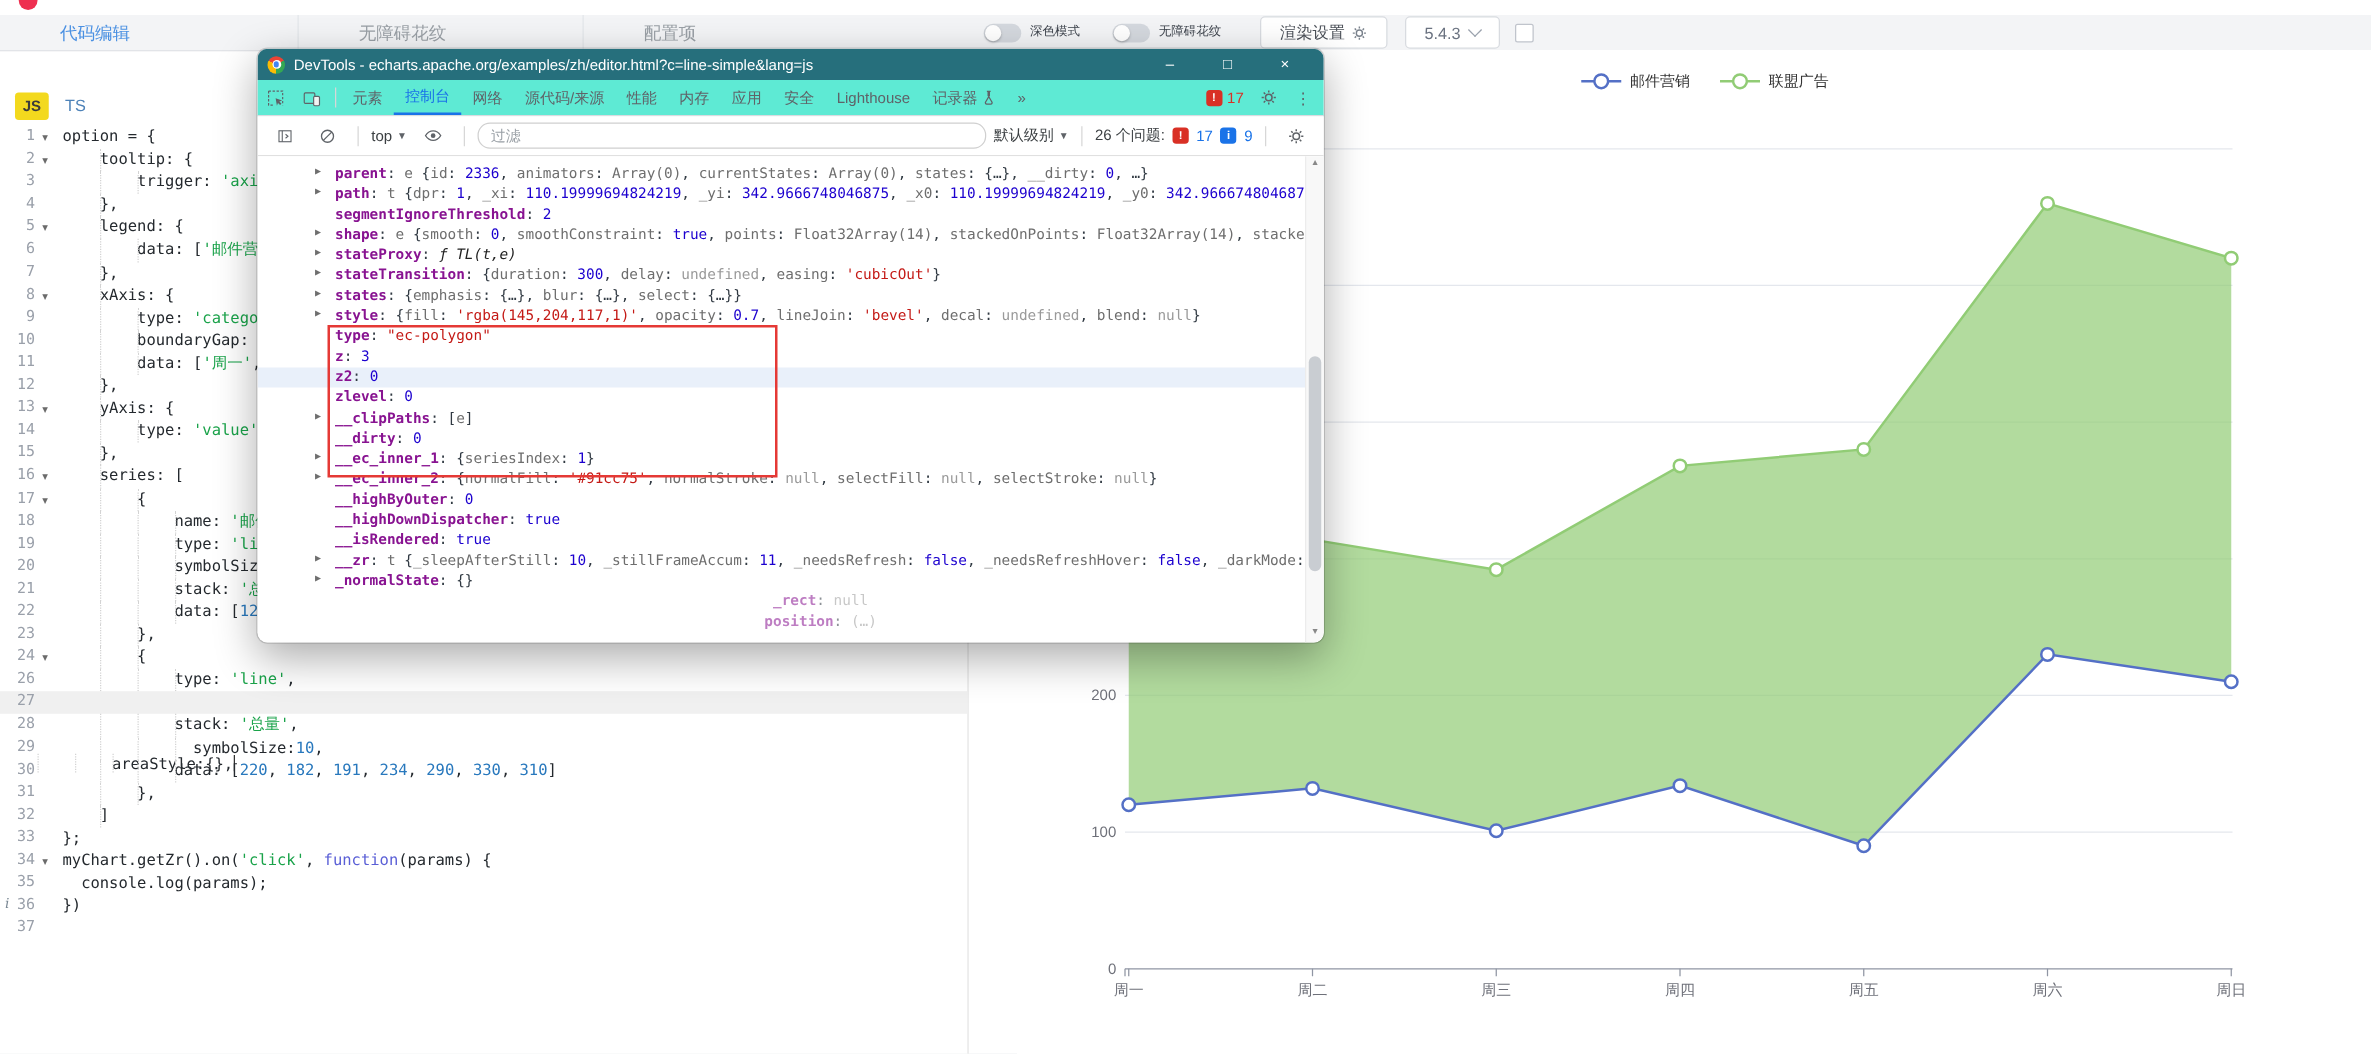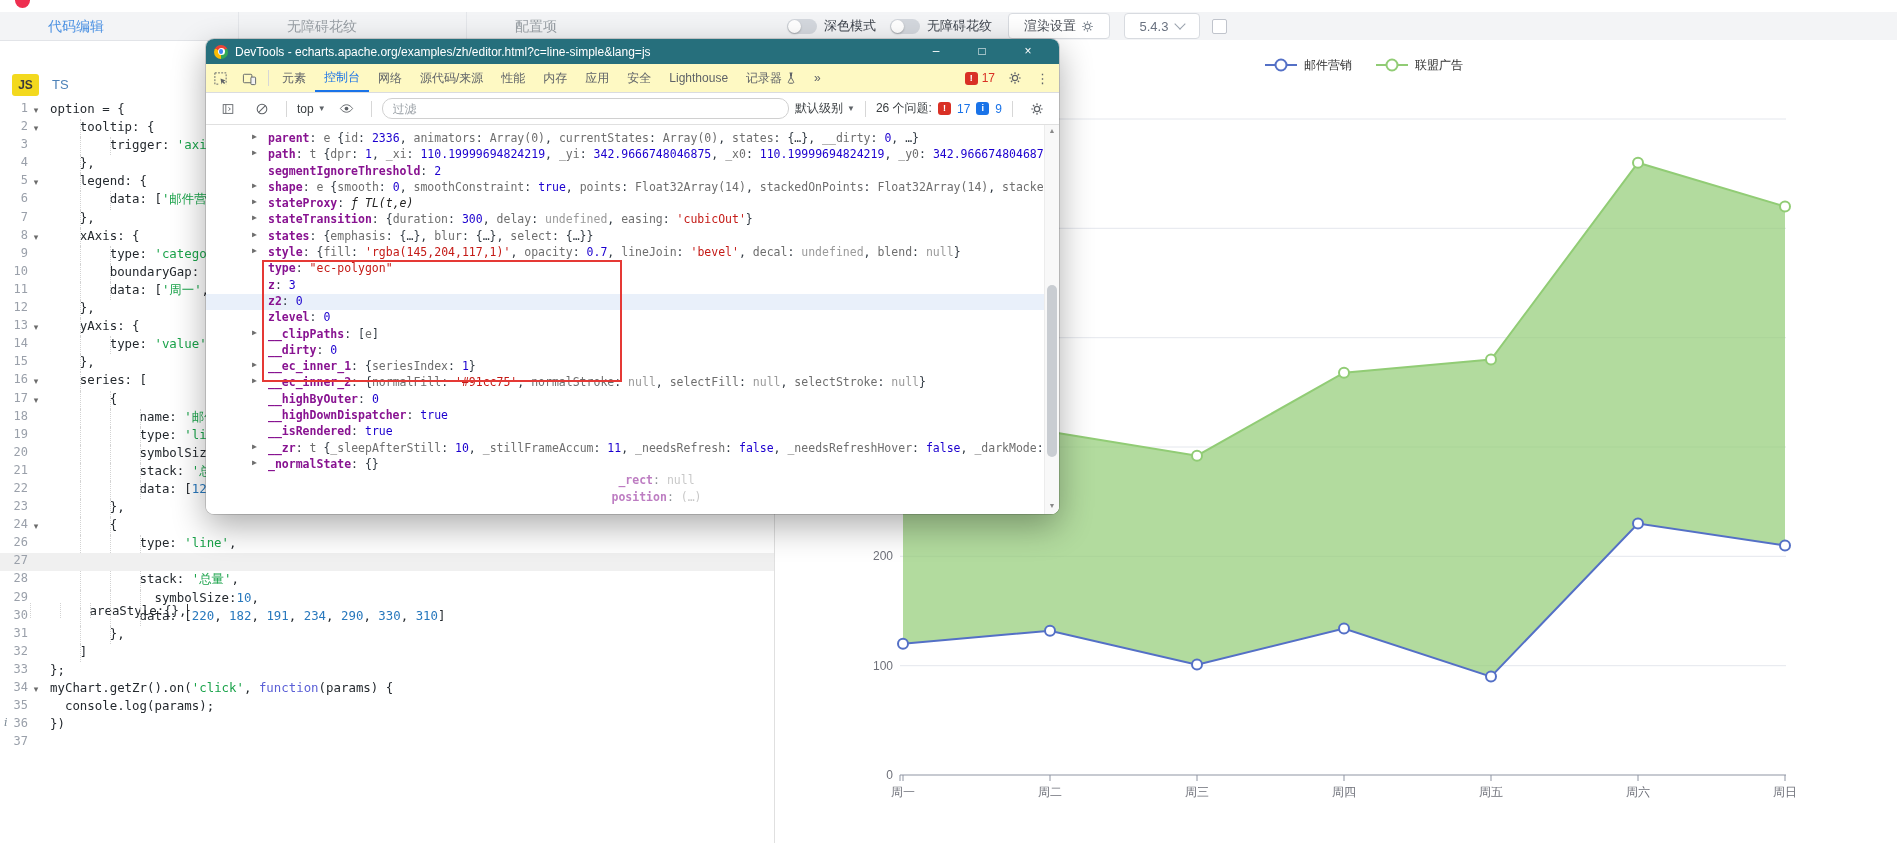--- a/index.html
+++ b/index.html
@@ -9,21 +9,21 @@
   #topbar{position:absolute;left:0;top:0;width:1897px;height:40px;background:#fff;}
   #topbar .bar{position:absolute;left:0;top:12px;right:0;height:28px;background:#f3f4f6;border-bottom:1px solid #e2e4e8;}
   #logo-dot{position:absolute;left:15px;top:-7px;width:15px;height:15px;border-radius:50%;background:#ee2f50;}
   .top-tab{position:absolute;top:12px;height:28px;line-height:28px;font-size:14px;color:#9aa0a6;padding-left:48px;box-sizing:border-box;border-right:1px solid #e4e6ea;}
   .top-tab.active{color:#4a90e2;}
   #ttab1{left:0;width:239px;}
   #ttab2{left:239px;width:228px;}
   #ttab3{left:467px;width:228px;border-right:none;}
   .toggle{position:absolute;top:19px;width:30px;height:15px;border-radius:8px;background:#d4d8de;}
   .toggle .knob{position:absolute;left:1px;top:1px;width:13px;height:13px;border-radius:50%;background:#fff;box-shadow:0 1px 2px rgba(0,0,0,.25);}
-  .top-label{position:absolute;top:18px;font-size:13px;color:#3d434c;line-height:16px;}
+  .top-label{position:absolute;top:18px;font-size:10px;color:#3d434c;line-height:16px;}
   #render-btn{position:absolute;left:1008px;top:13px;width:102px;height:26px;background:#fff;border:1px solid #d8dbe0;border-radius:4px;font-size:13px;color:#4a4f57;display:flex;align-items:center;justify-content:center;gap:5px;box-sizing:border-box;}
   #version-select{position:absolute;left:1124px;top:13px;width:76px;height:26px;background:#fff;border:1px solid #d8dbe0;border-radius:4px;font-size:13px;color:#6a7280;display:flex;align-items:center;justify-content:center;gap:8px;box-sizing:border-box;}
   .chev{width:7px;height:7px;border-right:1.5px solid #9aa2ad;border-bottom:1.5px solid #9aa2ad;transform:rotate(45deg);margin-top:-4px;}
   #nightly-box{position:absolute;left:1212px;top:19px;width:13px;height:13px;border:1px solid #c0c4cc;border-radius:2px;background:#fff;}
   #nightly-label{left:1233px;color:#5f6368;margin-top:36px;}
 
   
   #editor-panel{position:absolute;left:0;top:40px;width:775px;height:803px;background:#fff;border-right:1px solid #e0e0e0;box-sizing:border-box;margin-top:24px;}
   #js-badge{position:absolute;left:12px;top:10px;width:27px;height:22px;background:#f3d91e;border-radius:3px;font-size:12px;font-weight:bold;color:#3b3b3b;display:flex;align-items:center;justify-content:center;}
   #ts-badge{position:absolute;left:52px;top:13px;font-size:13px;font-weight:normal;color:#4d82b8;}
@@ -45,21 +45,21 @@
   #chart-svg text.lglbl{fill:#333;font-size:12px;font-family:"Liberation Sans",sans-serif;}
 
   
   #devtools{position:absolute;left:206px;top:39px;width:853px;height:475px;background:#fff;border-radius:8px;overflow:hidden;box-shadow:0 12px 34px rgba(0,0,0,.33),0 0 0 1px rgba(0,0,0,.15);display:flex;flex-direction:column;}
   #dt-title{height:25px;background:#266f7c;display:flex;align-items:center;padding:0 8px;flex:0 0 25px;}
   .chrome-icon{width:14px;height:14px;border-radius:50%;background:conic-gradient(from -60deg,#ea4335 0 120deg,#34a853 0 240deg,#fbbc05 0 360deg);position:relative;margin-right:7px;flex:0 0 14px;}
   .chrome-icon:before{content:"";position:absolute;left:3.5px;top:3.5px;width:7px;height:7px;border-radius:50%;background:#fff;}
   .chrome-icon:after{content:"";position:absolute;left:4.8px;top:4.8px;width:4.4px;height:4.4px;border-radius:50%;background:#4285f4;}
   #dt-title .ttl{color:#fff;font-size:12px;white-space:nowrap;overflow:hidden;flex:1;}
   .win-btn{width:46px;text-align:center;color:#fff;font-size:12px;flex:0 0 46px;line-height:25px;}
-  #dt-tabs{height:28px;background:#fef9c3;border-bottom:1px solid #dadce0;display:flex;align-items:center;flex:0 0 28px;font-size:12px;color:#5f6368;}
+  #dt-tabs{height:28px;background:#5eead4;border-bottom:1px solid #dadce0;display:flex;align-items:center;flex:0 0 28px;font-size:12px;color:#5f6368;}
   .dt-icon{padding:0 7px;display:flex;align-items:center;}
   .dt-sep{width:1px;height:16px;background:#d7d7d7;margin:0 4px;}
   .dt-tab{padding:0 9px;height:27px;line-height:27px;box-sizing:border-box;white-space:nowrap;display:flex;align-items:center;gap:4px;}
   .dt-tab.active{color:#1a73e8;border-bottom:2px solid #1a73e8;}
   .err-chip{display:flex;align-items:center;gap:4px;margin-left:auto;padding:0 6px;}
   .badge{width:13px;height:13px;border-radius:3px;color:#fff;font-size:9px;font-weight:bold;text-align:center;line-height:13px;display:inline-block;}
   .badge.red{background:#d93025;}
   .badge.blue{background:#1a73e8;}
   .err-num{color:#d93025;font-size:12px;}
   #dt-toolbar{height:31px;background:#fff;border-bottom:1px solid #e0e0e0;display:flex;align-items:center;padding:0 8px;gap:6px;flex:0 0 31px;font-size:12px;color:#3c4043;}

